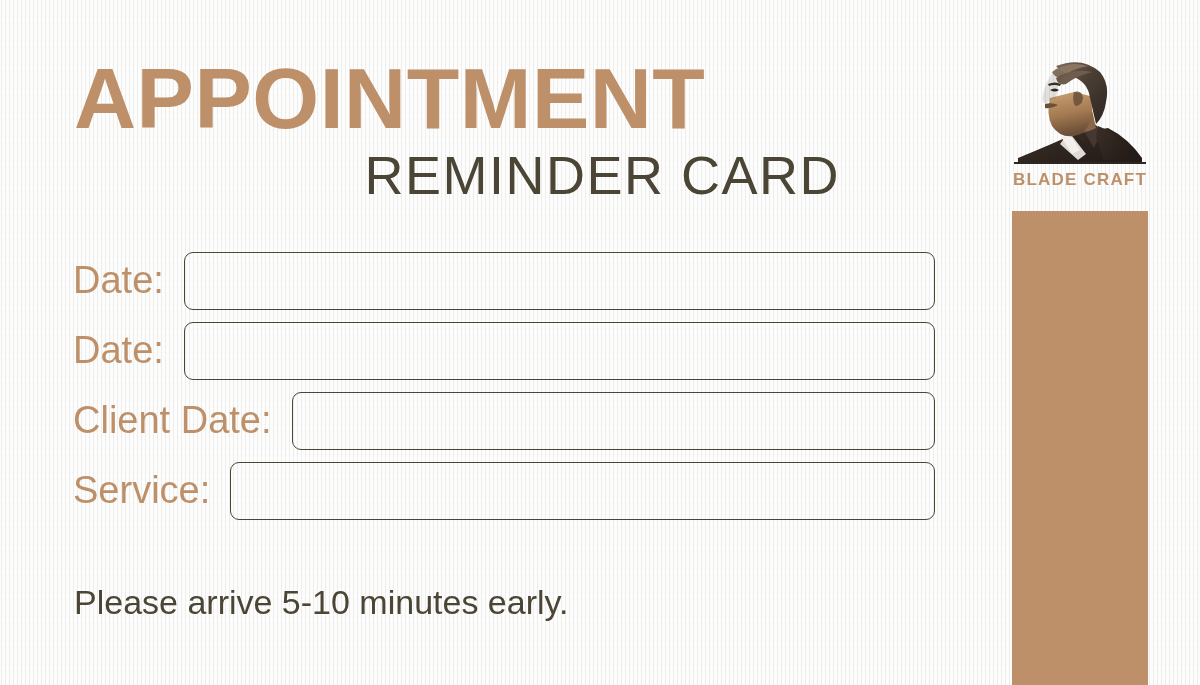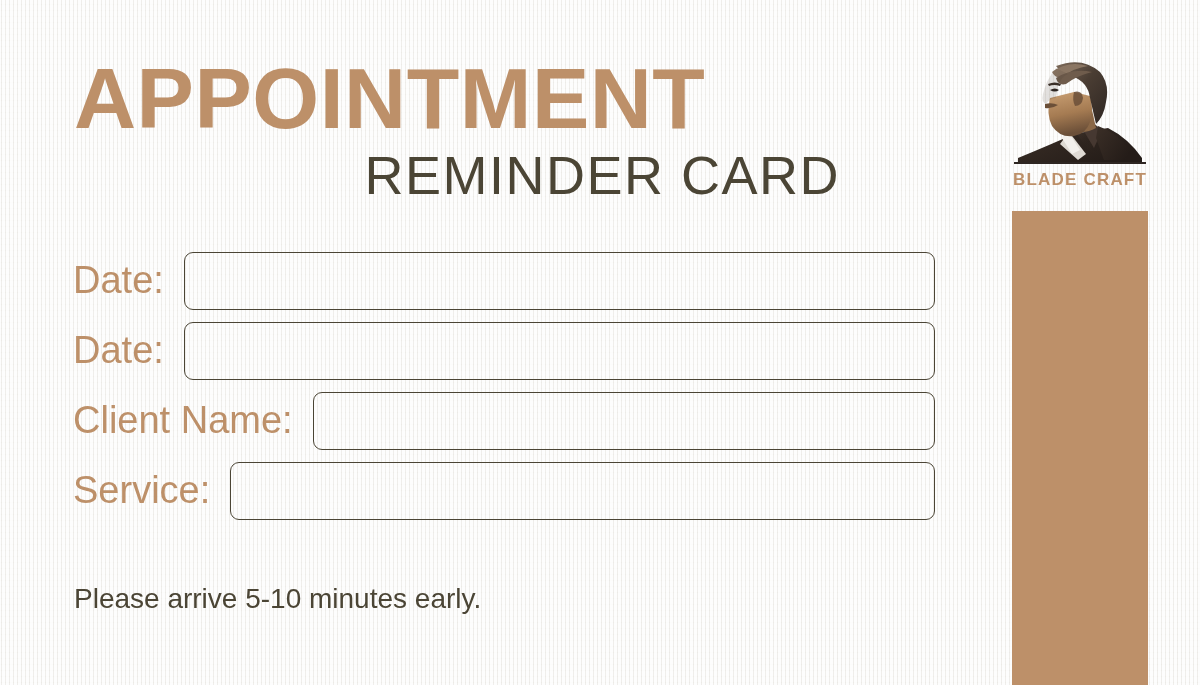--- a/index.html
+++ b/index.html
@@ -145,21 +145,21 @@
   }
   .field-input::placeholder { color: rgba(75,69,53,0.35); }
 
   
   #footer-note {
     position: absolute;
     left: 74px;
     top: 583px;
     font-family: "Liberation Sans", sans-serif;
     font-weight: normal;
-    font-size: 28px;
+    font-size: 34px;
     color: #4b4535;
     white-space: nowrap;
   }
 </style>
 </head>
 <body>
 
 <div id="card">
 
   <div id="texture"></div>
@@ -239,21 +239,21 @@
       <span class="field-label">Date:</span>
       <input class="field-input" type="text" placeholder="" style="">
     </div>
 
     <div class="field-row">
       <span class="field-label">Date:</span>
       <input class="field-input" type="text" placeholder="" style="">
     </div>
 
     <div class="field-row">
-      <span class="field-label">Client Name:</span>
+      <span class="field-label">Client Date:</span>
       <input class="field-input" type="text" placeholder="" style="">
     </div>
 
     <div class="field-row">
       <span class="field-label">Service:</span>
       <input class="field-input" type="text" placeholder="" style="">
     </div>
 
   </div>
 

